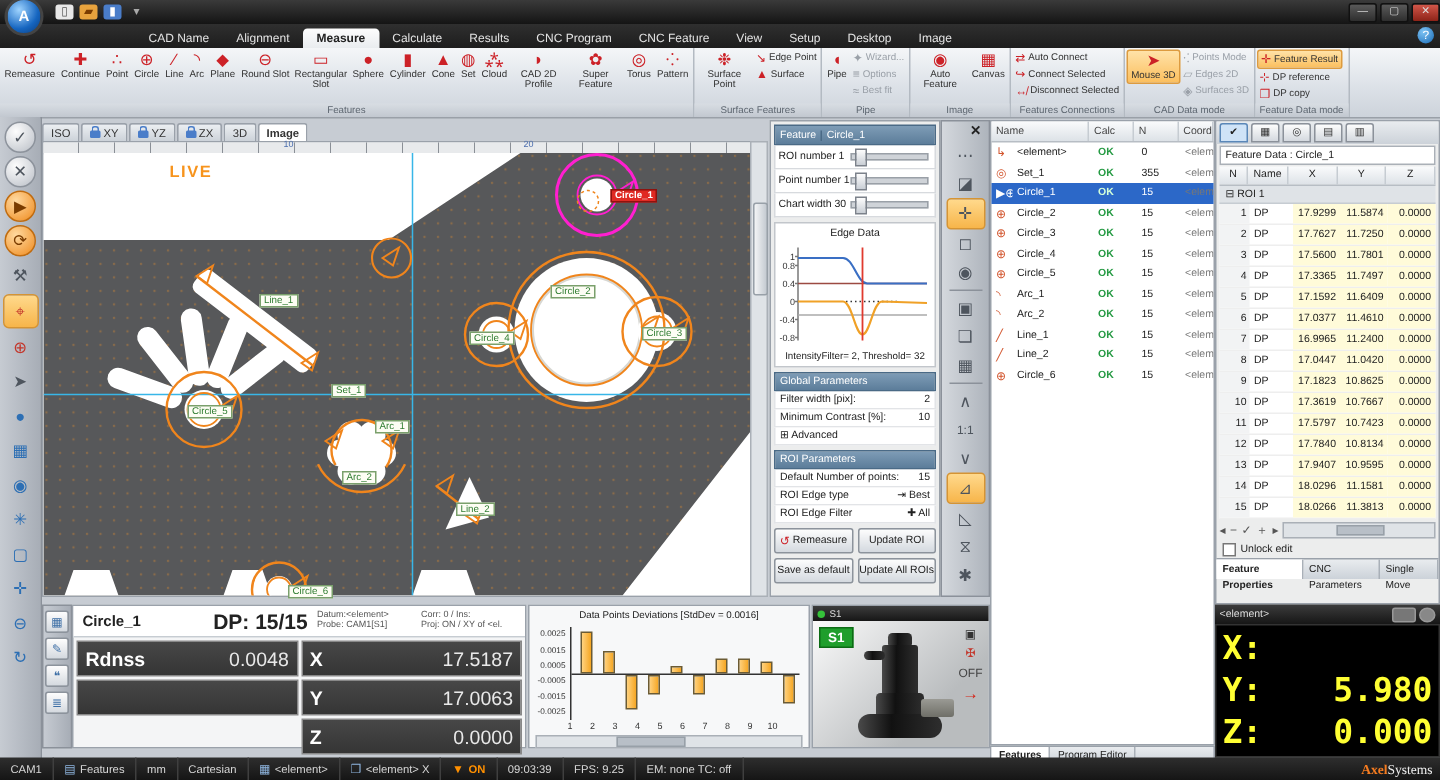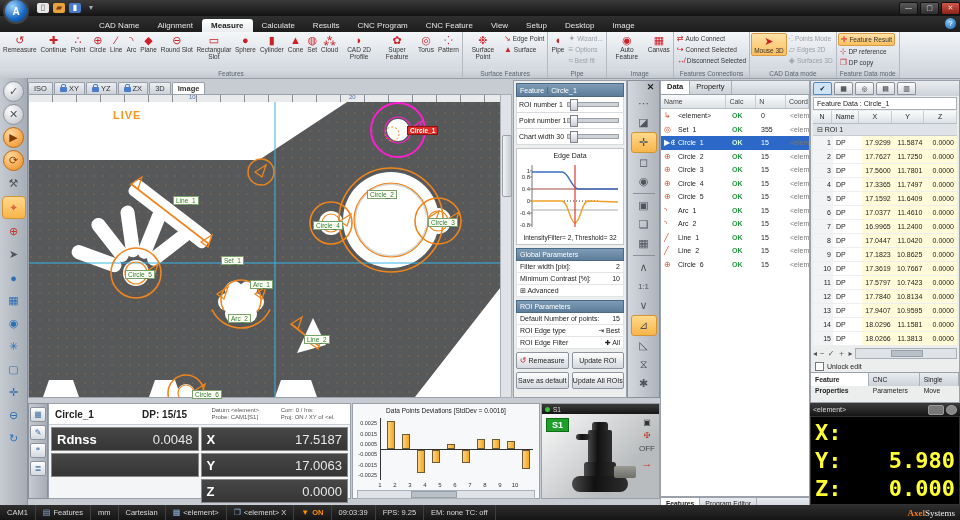--- a/index.html
+++ b/index.html
@@ -120,21 +120,21 @@
   #elembar .ebtn2{margin-left:2px;width:9px;height:8px;background:#888;border:1px solid #999;border-radius:50%;}
   #dro{left:810px;top:416px;width:150px;height:89px;background:#000;border:1px solid #333;box-sizing:border-box;padding:2px 4px;}
   .drorow{display:flex;justify-content:space-between;color:#ffff33;font-family:"DejaVu Sans Mono",monospace;font-weight:bold;font-size:22px;line-height:28px;}
   
   #bstrip{left:28px;top:403px;width:20px;height:96px;background:linear-gradient(90deg,#c6cbd2,#a7adb6);border:1px solid #8b919a;box-sizing:border-box;display:flex;flex-direction:column;align-items:center;gap:3px;padding-top:3px;}
   .bsit{width:14px;height:13px;background:linear-gradient(#fdfdfd,#d4d9df);border:1px solid #8c939c;border-radius:2px;font-size:8px;display:flex;align-items:center;justify-content:center;color:#3c6ea5;}
   
   #results{left:48px;top:403px;width:303px;height:96px;background:#f4f5f6;border:1px solid #9aa1aa;box-sizing:border-box;}
   #reshead{display:flex;height:20px;align-items:center;border-bottom:1px solid #c6ccd2;background:#fff;}
   #resname{font-size:10px;font-weight:bold;width:88px;padding-left:6px;}
-  #resdp{font-size:10px;font-weight:bold;width:70px;}
+  #resdp{font-size:14px;font-weight:bold;width:70px;}
   .resinfo{font-size:6px;color:#555;line-height:7px;width:70px;}
   #resgrid{display:flex;gap:2px;padding:2px;}
   .rescol{flex:1;display:flex;flex-direction:column;gap:2px;}
   .rescell{display:flex;height:22px;background:linear-gradient(#474747,#353535);border:1px solid #888;align-items:center;}
   .rescell .rl{color:#fff;font-size:13px;font-weight:bold;padding-left:5px;flex:1;}
   .rescell .rv{color:#e9e9e9;font-size:13px;padding-right:5px;}
   .rescell.empty{background:linear-gradient(#474747,#353535);}
   
   #devchart{left:352px;top:403px;width:188px;height:96px;background:#f7f8f9;border:1px solid #9aa1aa;box-sizing:border-box;}
   #devtitle{text-align:center;font-size:6.5px;margin-top:3px;}
@@ -657,24 +657,20 @@
       <div class="tsit">∧</div>
       <div class="tsit" style="font-size: 8px;">1:1</div>
       <div class="tsit">∨</div>
       <div class="tsit active">⊿</div>
       <div class="tsit">◺</div>
       <div class="tsit">⧖</div>
       <div class="tsit">✱</div>
     </div>
 
   <div id="dpanel" class="abs">
-    <div id="dtabs">
-        <div class="dtab active">Data</div>
-        <div class="dtab">Property</div>
-      </div>
     <div id="dhead">
         <div style="width: 62px;">Name</div>
         <div style="width: 26px;">Calc</div>
         <div style="width: 26px;">N</div>
         <div style="flex: 1 1 0%;">Coord</div>
       </div>
     <div id="drows">
         <div class="drow">
           <div class="ficon" style="color: rgb(210, 84, 44);">↳</div>
           <div style="width: 51px;">&lt;element&gt;</div>

